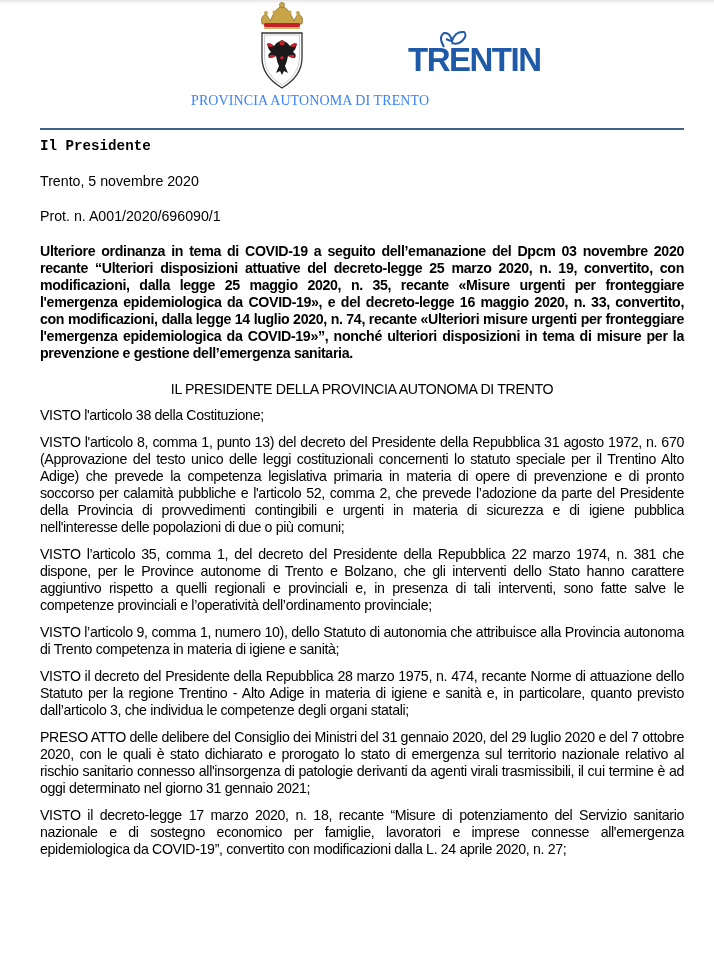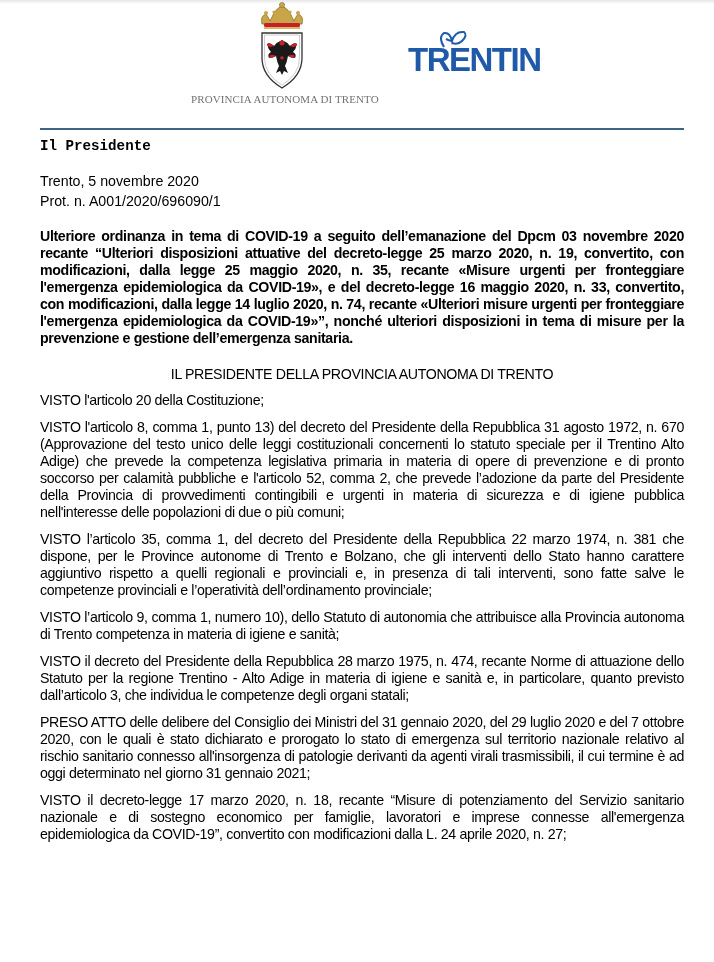--- a/index.html
+++ b/index.html
@@ -2,21 +2,21 @@
 <html><head>
 <meta charset="utf-8">
 <style>
   html, body { margin: 0; padding: 0; background: #ffffff; }
   body { width: 714px; height: 962px; overflow: hidden; position: relative; color: #000; }
   .page { position: absolute; left: 0; top: 0; width: 714px; height: 962px; background: #fff; }
   .topshade { position: absolute; left: 0; top: 0; width: 714px; height: 4px; background: linear-gradient(#e6e6e6, #ffffff); }
 
   
   .crest { position: absolute; left: 258px; top: 2px; width: 48px; height: 88px; }
-  .province-name { position: absolute; left: 191px; top: 93px; font-family: "Liberation Serif", serif; font-size: 11px; letter-spacing: 0.1px; color: #737373; white-space: nowrap; }
+  .province-name { position: absolute; left: 191px; top: 93px; font-family: "Liberation Serif", serif; font-size: 14px; letter-spacing: 0.1px; color: #3b82f6; white-space: nowrap; }
   .trentino-logo { position: absolute; left: 408px; top: 29px; width: 134px; height: 46px; }
   .header-rule { position: absolute; left: 40px; top: 128px; width: 644px; height: 2px; background: #3d6485; }
 
   .doc { position: absolute; left: 40px; top: 131px; width: 644px; font-family: "Liberation Sans", sans-serif; font-size: 14.2px; line-height: 17px; }
   .p { margin: 0; text-align: justify; }
   .bold { font-weight: bold; }
   .narrow { font-family: "Liberation Sans", sans-serif; letter-spacing: -0.35px; }
   .heading { text-align: center; font-weight: normal; }
 </style>
 </head>
@@ -60,24 +60,24 @@
       <path d="M38 10 Q42 12 44 12"></path>
     </g>
     <text x="0" y="42" font-family="Liberation Sans, sans-serif" font-weight="bold" font-size="33" fill="#1f5aa8" letter-spacing="-1.5">TRENTINO</text>
   </svg>
 
   <div class="header-rule"></div>
 
   <div class="doc">
     <p class="p bold" style="margin-top:7px;font-family:Liberation Mono, monospace;">Il Presidente</p>
     <p class="p" style="margin-top:18px;">Trento, 5 novembre 2020</p>
-    <p class="p" style="margin-top:3px;">Prot. n. A001/2020/696090/1</p>
+    <p class="p" style="margin-top:18px;">Prot. n. A001/2020/696090/1</p>
     <p class="p bold narrow" style="margin-top:18px; line-height:17px;">Ulteriore ordinanza in tema di COVID-19 a seguito dell’emanazione del Dpcm 03 novembre 2020 recante “Ulteriori disposizioni attuative del decreto-legge 25 marzo 2020, n. 19, convertito, con modificazioni, dalla legge 25 maggio 2020, n. 35, recante «Misure urgenti per fronteggiare l'emergenza epidemiologica da COVID-19», e del decreto-legge 16 maggio 2020, n. 33, convertito, con modificazioni, dalla legge 14 luglio 2020, n. 74, recante «Ulteriori misure urgenti per fronteggiare l'emergenza epidemiologica da COVID-19»”, nonché ulteriori disposizioni in tema di misure per la prevenzione e gestione dell’emergenza sanitaria.</p>
     <p class="p heading narrow" style="margin-top:19px;">IL PRESIDENTE DELLA PROVINCIA AUTONOMA DI TRENTO</p>
-    <p class="p narrow" style="margin-top:9px;">VISTO l'articolo 20 della Costituzione;</p>
+    <p class="p narrow" style="margin-top:9px;">VISTO l'articolo 38 della Costituzione;</p>
     <p class="p narrow" style="margin-top:10px;">VISTO l'articolo 8, comma 1, punto 13) del decreto del Presidente della Repubblica 31 agosto 1972, n. 670 (Approvazione del testo unico delle leggi costituzionali concernenti lo statuto speciale per il Trentino Alto Adige) che prevede la competenza legislativa primaria in materia di opere di prevenzione e di pronto soccorso per calamità pubbliche e l'articolo 52, comma 2, che prevede l’adozione da parte del Presidente della Provincia di provvedimenti contingibili e urgenti in materia di sicurezza e di igiene pubblica nell'interesse delle popolazioni di due o più comuni;</p>
     <p class="p narrow" style="margin-top:10px;">VISTO l’articolo 35, comma 1, del decreto del Presidente della Repubblica 22 marzo 1974, n. 381 che dispone, per le Province autonome di Trento e Bolzano, che gli interventi dello Stato hanno carattere aggiuntivo rispetto a quelli regionali e provinciali e, in presenza di tali interventi, sono fatte salve le competenze provinciali e l’operatività dell’ordinamento provinciale;</p>
     <p class="p narrow" style="margin-top:10px;">VISTO l’articolo 9, comma 1, numero 10), dello Statuto di autonomia che attribuisce alla Provincia autonoma di Trento competenza in materia di igiene e sanità;</p>
     <p class="p narrow" style="margin-top:10px;">VISTO il decreto del Presidente della Repubblica 28 marzo 1975, n. 474, recante Norme di attuazione dello Statuto per la regione Trentino - Alto Adige in materia di igiene e sanità e, in particolare, quanto previsto dall’articolo 3, che individua le competenze degli organi statali;</p>
     <p class="p narrow" style="margin-top:10px;">PRESO ATTO delle delibere del Consiglio dei Ministri del 31 gennaio 2020, del 29 luglio 2020 e del 7 ottobre 2020, con le quali è stato dichiarato e prorogato lo stato di emergenza sul territorio nazionale relativo al rischio sanitario connesso all'insorgenza di patologie derivanti da agenti virali trasmissibili, il cui termine è ad oggi determinato nel giorno 31 gennaio 2021;</p>
     <p class="p narrow" style="margin-top:10px;">VISTO il decreto-legge 17 marzo 2020, n. 18, recante “Misure di potenziamento del Servizio sanitario nazionale e di sostegno economico per famiglie, lavoratori e imprese connesse all'emergenza epidemiologica da COVID-19”, convertito con modificazioni dalla L. 24 aprile 2020, n. 27;</p>
   </div>
 </div>
 
 </body></html>

